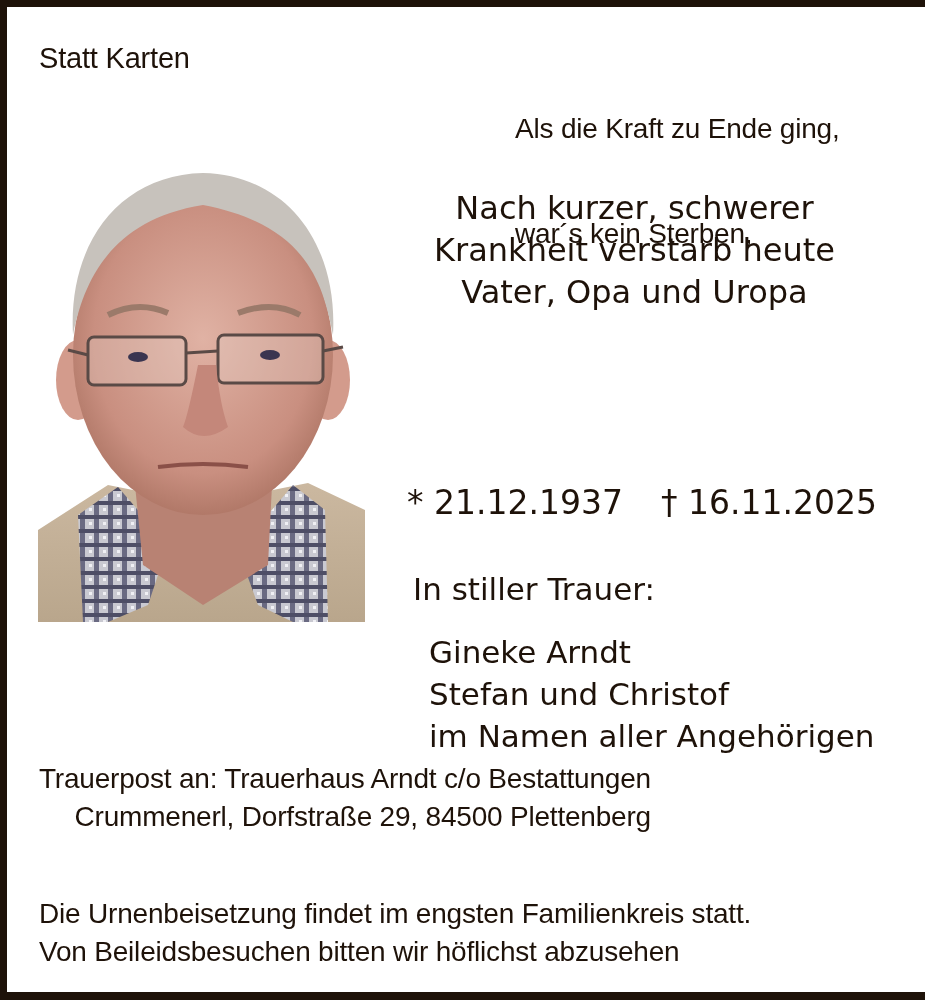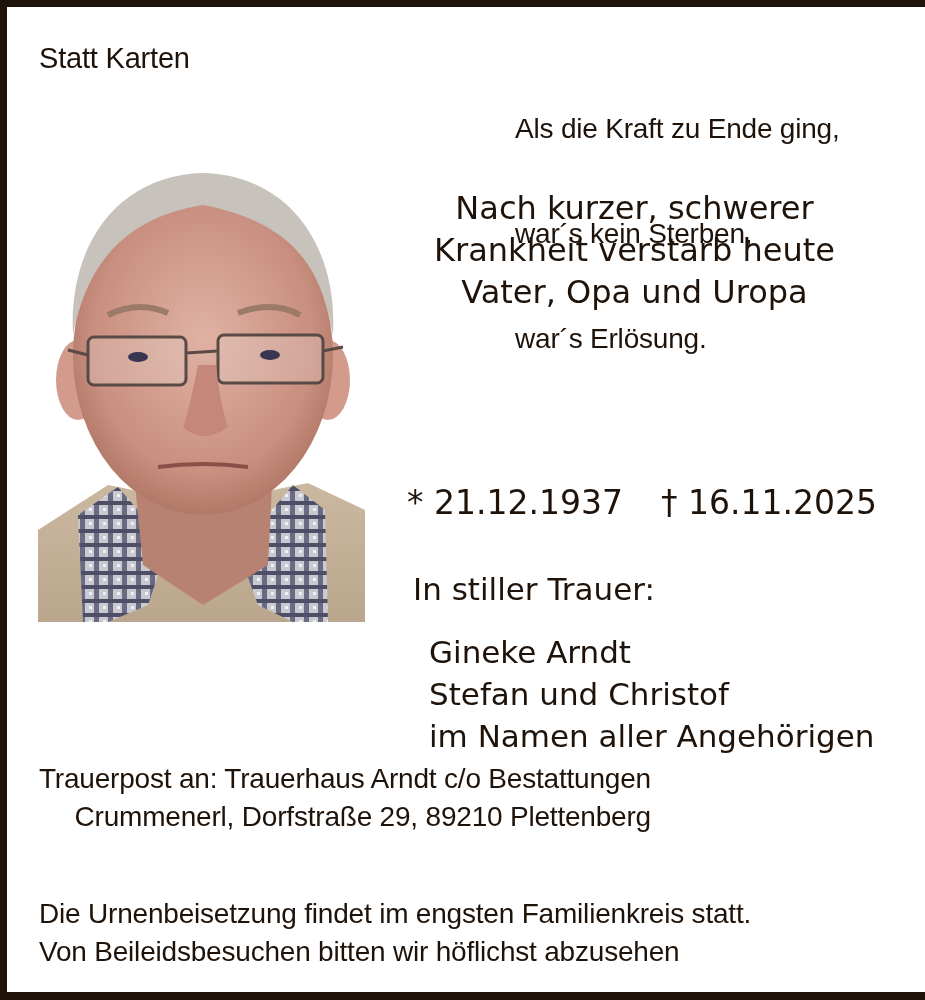--- a/index.html
+++ b/index.html
@@ -38,21 +38,20 @@
 </head>
 <body>
 
 <div class="card">
 
   <div class="abs statt cond">Statt Karten</div>
 
   <div class="abs poem cond">
     <div>Als die Kraft zu Ende ging,</div>
     <div>war´s kein Sterben,</div>
-    <div>war´s Erlösung.</div>
   </div>
 
   <div class="abs photo" title="Portrait photo of Reiner Arndt">
     <svg width="327" height="457" viewBox="0 0 327 457" xmlns="http://www.w3.org/2000/svg">
       <defs>
         <radialGradient id="skin" cx="50%" cy="45%" r="60%">
           <stop offset="0%" stop-color="#e0b2a4"></stop>
           <stop offset="70%" stop-color="#c98f80"></stop>
           <stop offset="100%" stop-color="#a8705f"></stop>
         </radialGradient>
@@ -116,21 +115,21 @@
   <div class="abs mourn-label">In stiller Trauer:</div>
 
   <div class="abs mourners">
     <div>Gineke Arndt</div>
     <div>Stefan und Christof</div>
     <div>im Namen aller Angehörigen</div>
   </div>
 
   <div class="abs post cond">
     <div>Trauerpost an: Trauerhaus Arndt c/o Bestattungen</div>
-    <div>Crummenerl, Dorfstraße 29, 89210 Plettenberg</div>
+    <div>Crummenerl, Dorfstraße 29, 84500 Plettenberg</div>
   </div>
 
   <div class="abs notice cond">
     <div>Die Urnenbeisetzung findet im engsten Familienkreis statt.</div>
     <div>Von Beileidsbesuchen bitten wir höflichst abzusehen</div>
   </div>
 
 </div>
 
 </body></html>

